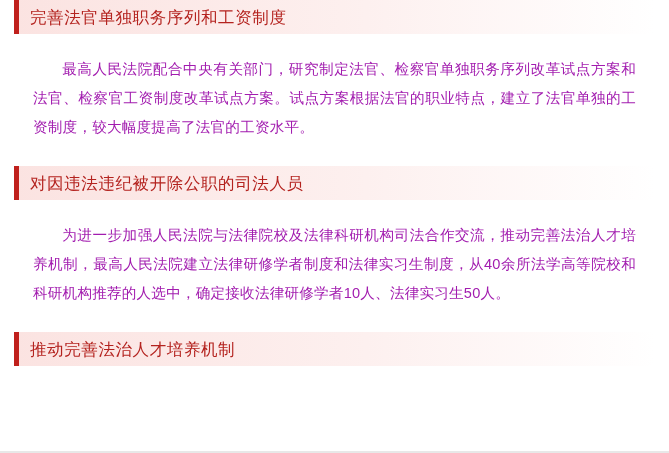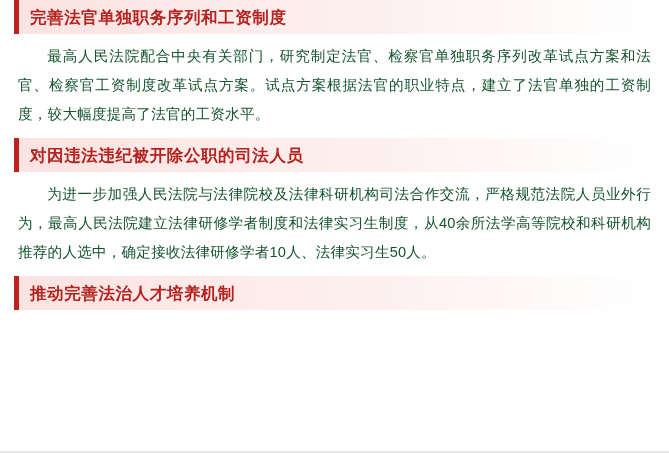--- a/index.html
+++ b/index.html
@@ -25,38 +25,38 @@
     margin: 0;
   }
   .heading {
     position: relative;
     display: block;
     margin: 0 0 2px 0;
     padding: 7px 10px 7px 16px;
     background: linear-gradient(to right, #fbe3e1 0%, #fdf0ef 55%, #ffffff 100%);
     color: #b4231f;
     font-size: 16.5px;
-    font-weight: bold;
+    font-weight: normal;
     letter-spacing: 0.6px;
     line-height: 20px;
     box-sizing: border-box;
   }
   .heading::before {
     content: "";
     position: absolute;
     left: 0;
     top: 0;
     bottom: 0;
     width: 5px;
     background: #c0201c;
   }
   .para {
-    margin: 0;
+    margin: 15px;
     padding: 6px 4px 4px 4px;
-    color: #14532d;
+    color: #a21caf;
     font-size: 14.6px;
     line-height: 29px;
     text-align: justify;
     text-justify: inter-ideograph;
     text-indent: 2em;
     letter-spacing: 0.2px;
   }
   .gap-sm { height: 5px; }
   .footer-rule {
     position: absolute;
@@ -74,21 +74,21 @@
 
   <div class="section">
     <h2 class="heading">完善法官单独职务序列和工资制度</h2>
     <p class="para">最高人民法院配合中央有关部门，研究制定法官、检察官单独职务序列改革试点方案和法官、检察官工资制度改革试点方案。试点方案根据法官的职业特点，建立了法官单独的工资制度，较大幅度提高了法官的工资水平。</p>
   </div>
 
   <div class="gap-sm"></div>
 
   <div class="section">
     <h2 class="heading">对因违法违纪被开除公职的司法人员</h2>
-    <p class="para">为进一步加强人民法院与法律院校及法律科研机构司法合作交流，严格规范法院人员业外行为，最高人民法院建立法律研修学者制度和法律实习生制度，从40余所法学高等院校和科研机构推荐的人选中，确定接收法律研修学者10人、法律实习生50人。</p>
+    <p class="para">为进一步加强人民法院与法律院校及法律科研机构司法合作交流，推动完善法治人才培养机制，最高人民法院建立法律研修学者制度和法律实习生制度，从40余所法学高等院校和科研机构推荐的人选中，确定接收法律研修学者10人、法律实习生50人。</p>
   </div>
 
   <div class="gap-sm"></div>
 
   <div class="section">
     <h2 class="heading">推动完善法治人才培养机制</h2>
   </div>
 
   <div class="footer-rule"></div>
 </div>

